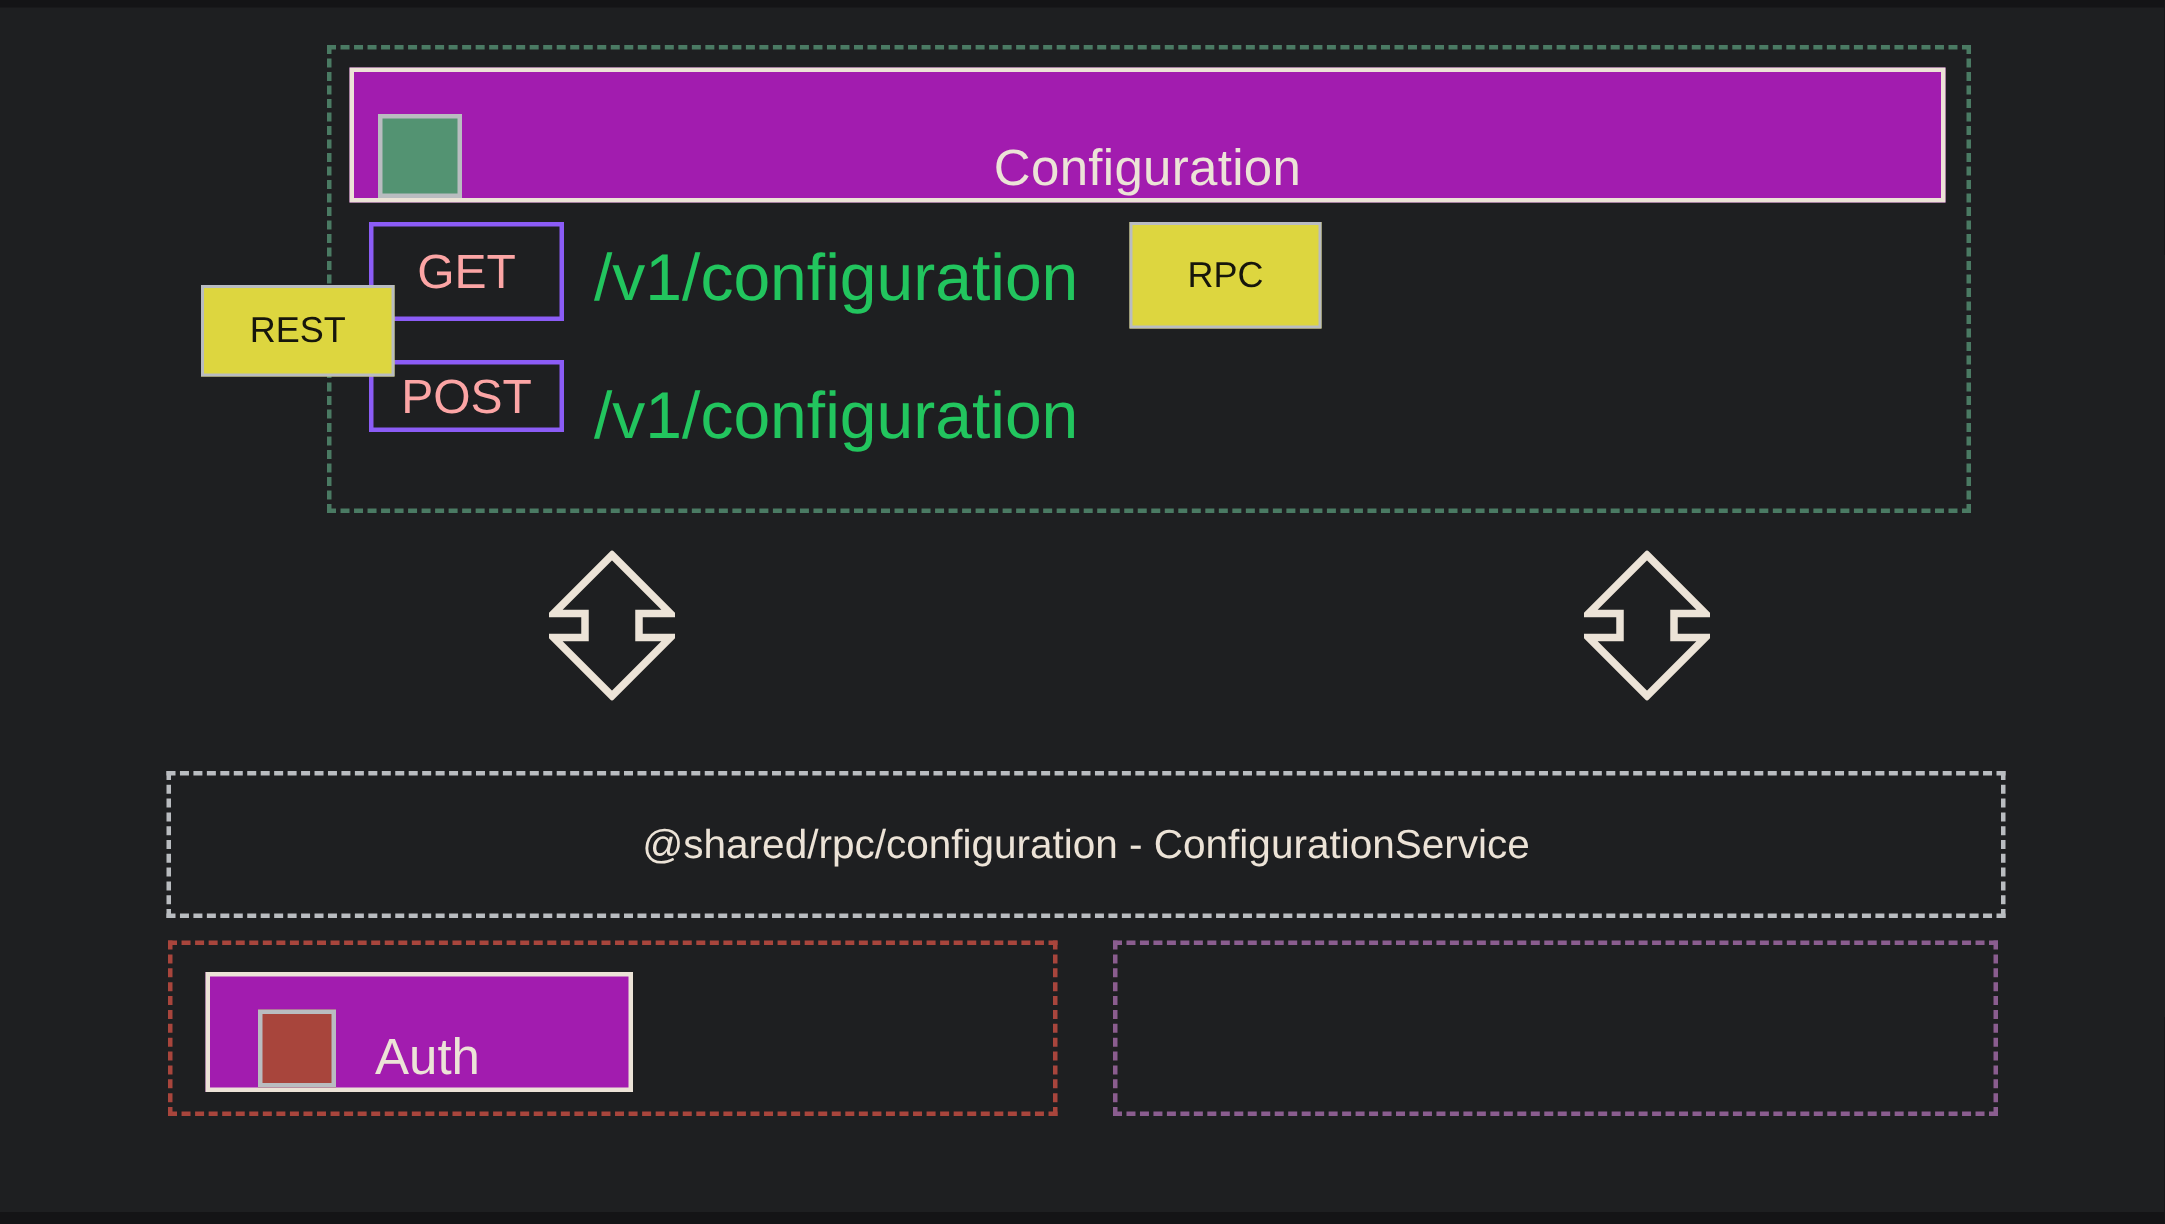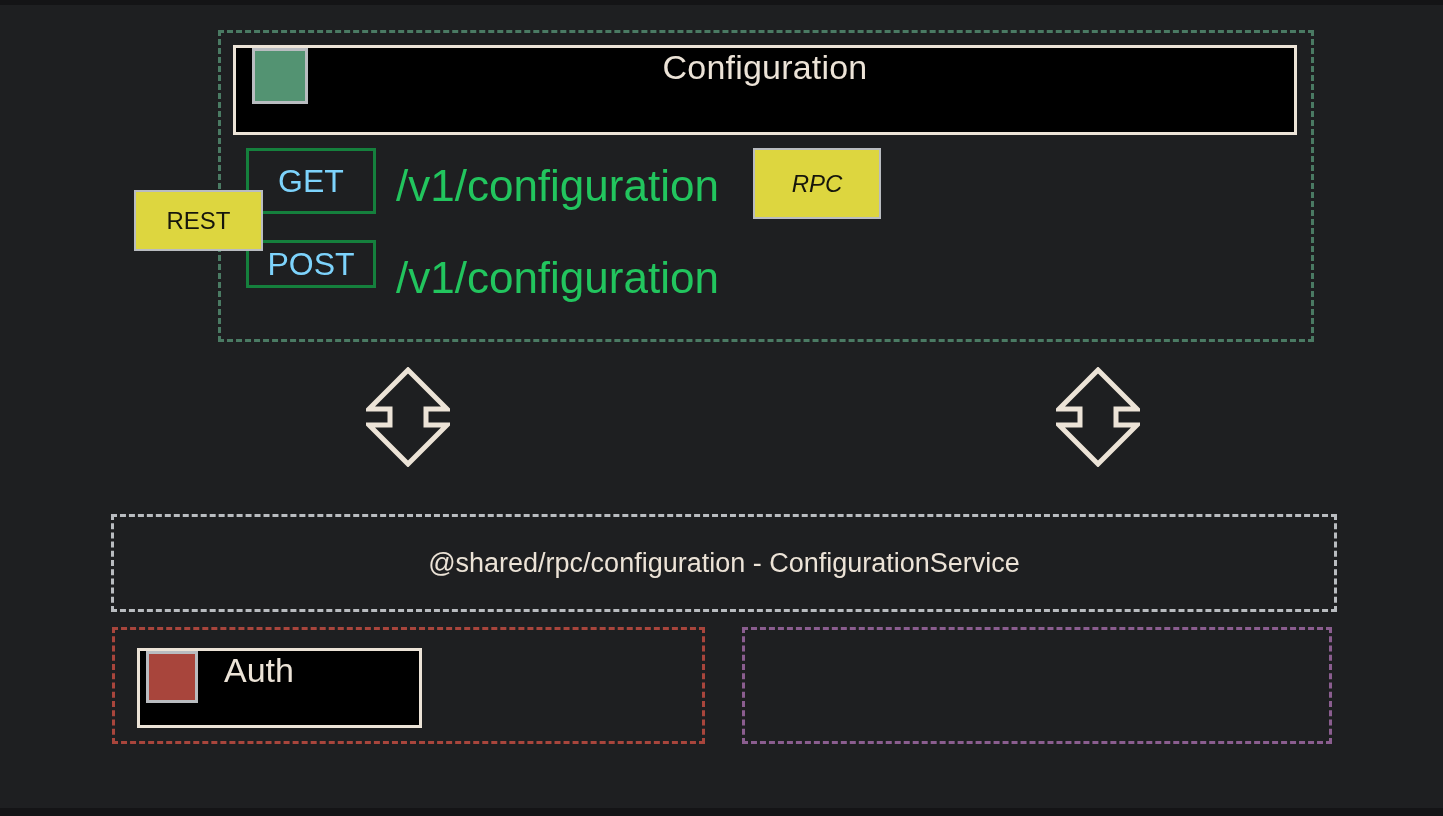--- a/index.html
+++ b/index.html
@@ -39,23 +39,23 @@
     border-style: dashed;
     border-width: 3px;
     background: transparent;
   }
 
   
   .panel {
     position: absolute;
     box-sizing: border-box;
     border: 3px solid #ece3d7;
-    background: #000000;
+    background: #a21caf;
     display: flex;
-    align-items: flex-start;
+    align-items: flex-end;
   }
 
   
   .sq {
     box-sizing: border-box;
     border: 3px solid #b9bcc0;
     flex: 0 0 auto;
   }
 
   .panel-title {
@@ -70,23 +70,23 @@
     color: #ece3d7;
     font-size: 34px;
     white-space: nowrap;
     margin-left: 26px;
   }
 
   
   .verb {
     position: absolute;
     box-sizing: border-box;
-    border: 3px solid #15803d;
+    border: 3px solid #8b5cf6;
     background: #1e1f21;
-    color: #7dd3fc;
+    color: #fca5a5;
     display: flex;
     align-items: center;
     justify-content: center;
     font-size: 32px;
     line-height: 1;
     white-space: nowrap;
   }
 
   
   .endpoint {
@@ -154,21 +154,21 @@
   <div class="verb" style="left:246px; top:240px; width:130px; height:48px;">
     <span>POST</span>
   </div>
 
   <div class="endpoint" style="left:396px; top:256px;">/v1/configuration</div>
 
   <div class="tag" style="left:134px; top:190px; width:129px; height:61px;">
     <span>REST</span>
   </div>
 
-  <div class="tag" style="left:753px; top:148px; width:128px; height:71px;font-style:italic;">
+  <div class="tag" style="left:753px; top:148px; width:128px; height:71px;">
     <span>RPC</span>
   </div>
 
 
   <div class="arrow" style="left:366px; top:367px;">
     <svg width="84" height="100" viewBox="0 0 84 100">
       <polygon points="42,3 81,42 60,42 60,58 81,58 42,97 3,58 24,58 24,42 3,42" fill="none" stroke="#ece3d7" stroke-width="5" stroke-linejoin="miter"></polygon>
     </svg>
   </div>
 
@@ -178,21 +178,21 @@
     </svg>
   </div>
 
   <div class="group" style="left:111px; top:514px; width:1226px; height:98px; border-color:#b9bcc0;">
     <div class="band-text" style="top:31px;">@shared/rpc/configuration - ConfigurationService</div>
   </div>
 
   <div class="group" style="left:112px; top:627px; width:593px; height:117px; border-color:#a8453c;">
   </div>
 
-  <div class="panel" style="left:137px; top:648px; width:285px; height:80px; padding:0 6px;">
+  <div class="panel" style="left:137px; top:648px; width:285px; height:80px; padding:0 32px;">
     <span class="sq" style="width:52px; height:52px; background:#a8453c;"></span>
     <span class="panel-label">Auth</span>
   </div>
 
   <div class="group" style="left:742px; top:627px; width:590px; height:117px; border-color:#8a5d8f;">
   </div>
 
 
   <div class="edge-band bottom"></div>
 

